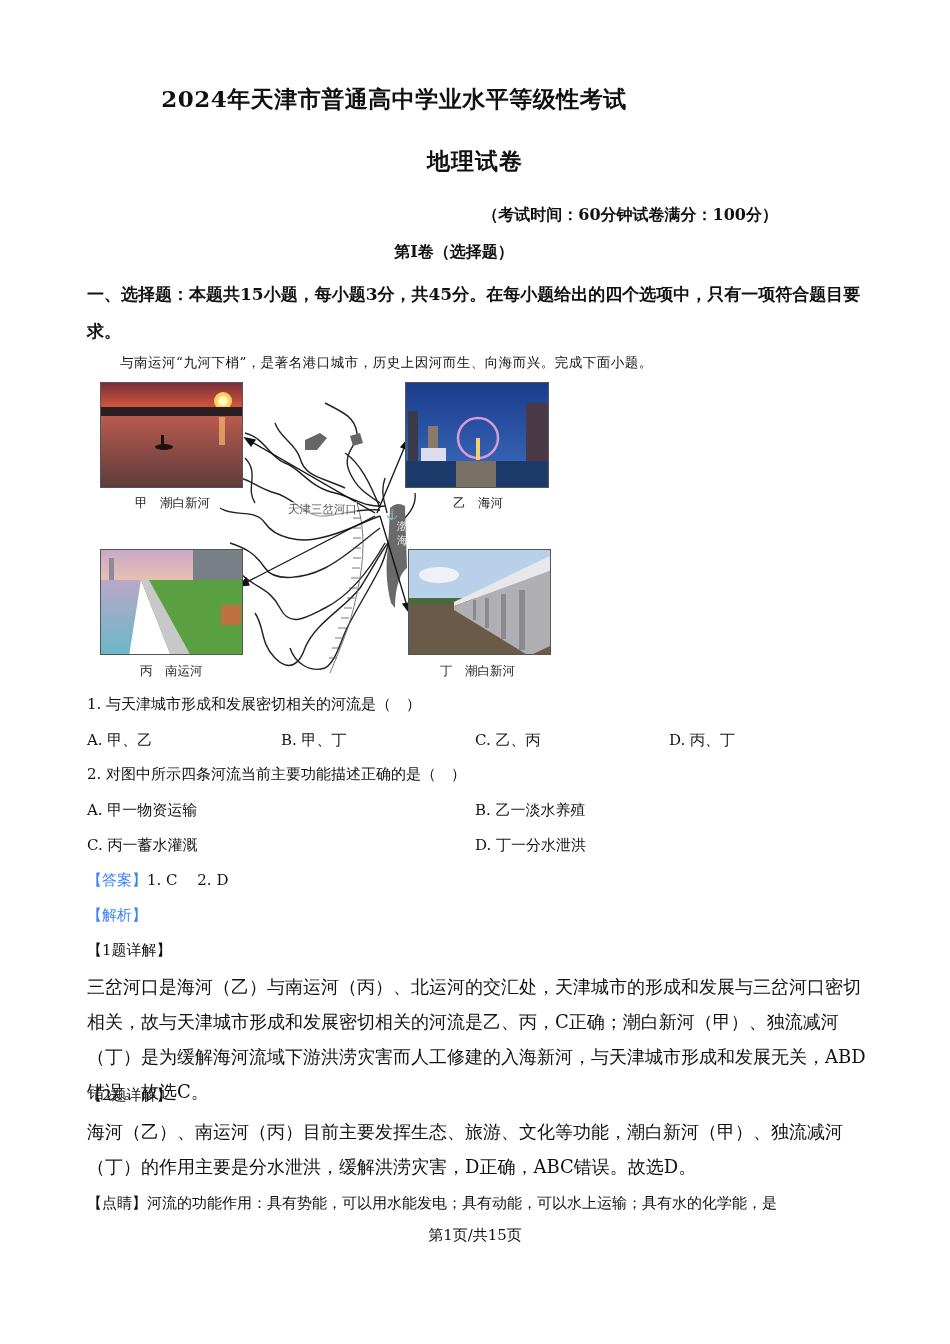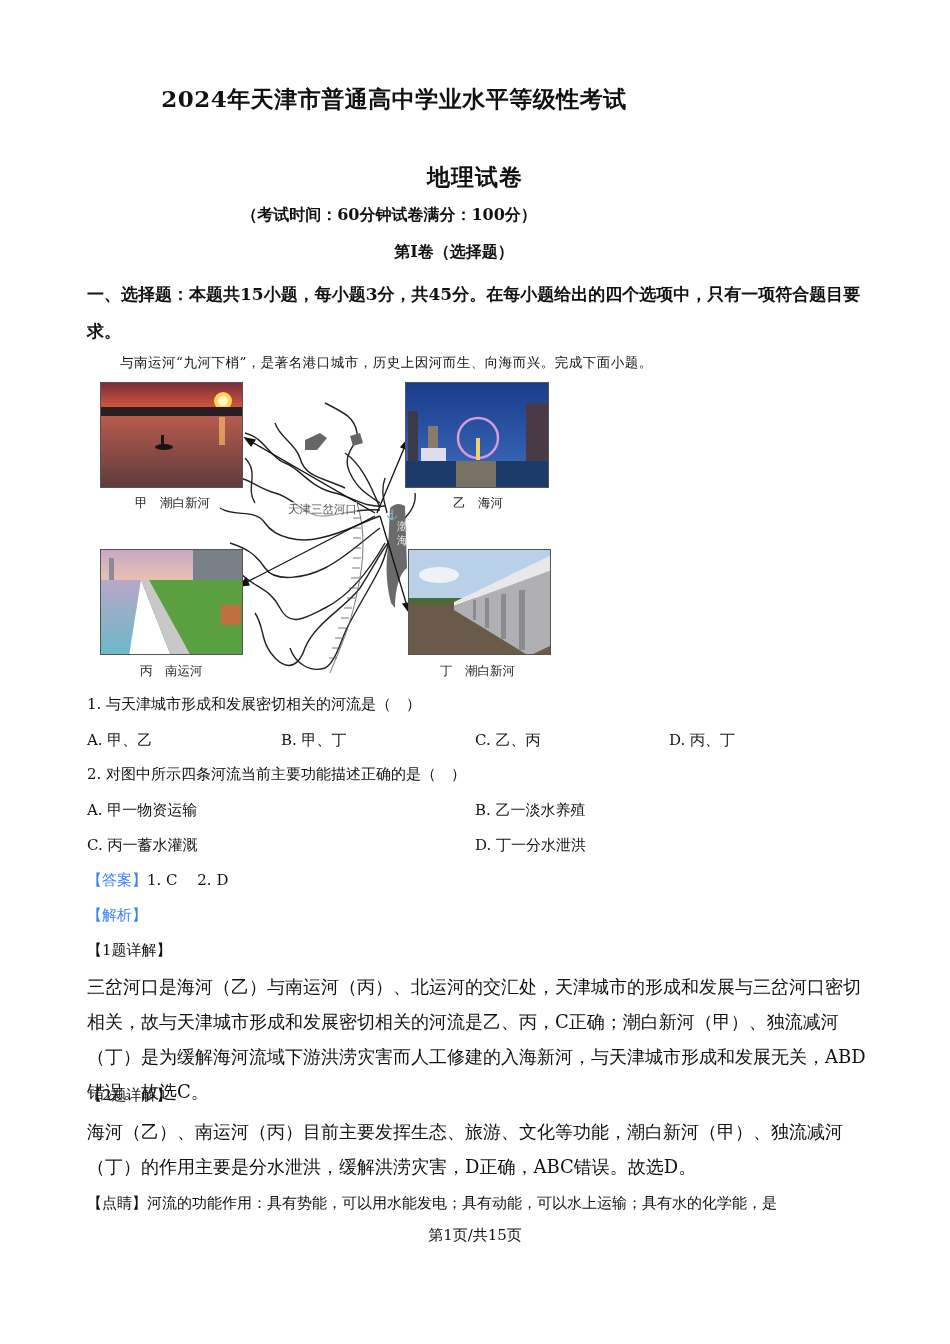--- a/index.html
+++ b/index.html
@@ -6,25 +6,25 @@
     body {
       width: 950px; height: 1344px; position: relative; overflow: hidden;
       font-family: "DejaVu Serif", "Liberation Serif", serif; color: #111;
     }
     .abs { position: absolute; }
     .title {
       left: 0; width: 774px; text-align: center; top: 84px;
       font-family: "DejaVu Serif", serif; font-weight: bold; font-size: 23px; letter-spacing: 0.5px; margin-left: 7px;
     }
     .subtitle {
-      left: 0; width: 950px; text-align: center; top: 162px;
+      left: 0; width: 950px; text-align: center; top: 146px;
       font-weight: bold; font-size: 23px; letter-spacing: 1px;
     }
     .meta {
-      left: 0; width: 778px; text-align: center; top: 205px;
+      left: 0; width: 778px; text-align: right; top: 205px;
       font-weight: bold; font-size: 16px;
     }
     .part {
       left: 0; width: 908px; text-align: center; top: 242px;
       font-weight: bold; font-size: 16px;
     }
     .section {
       left: 87px; width: 790px; top: 276px;
       font-weight: bold; font-size: 17px; line-height: 37px;
     }

